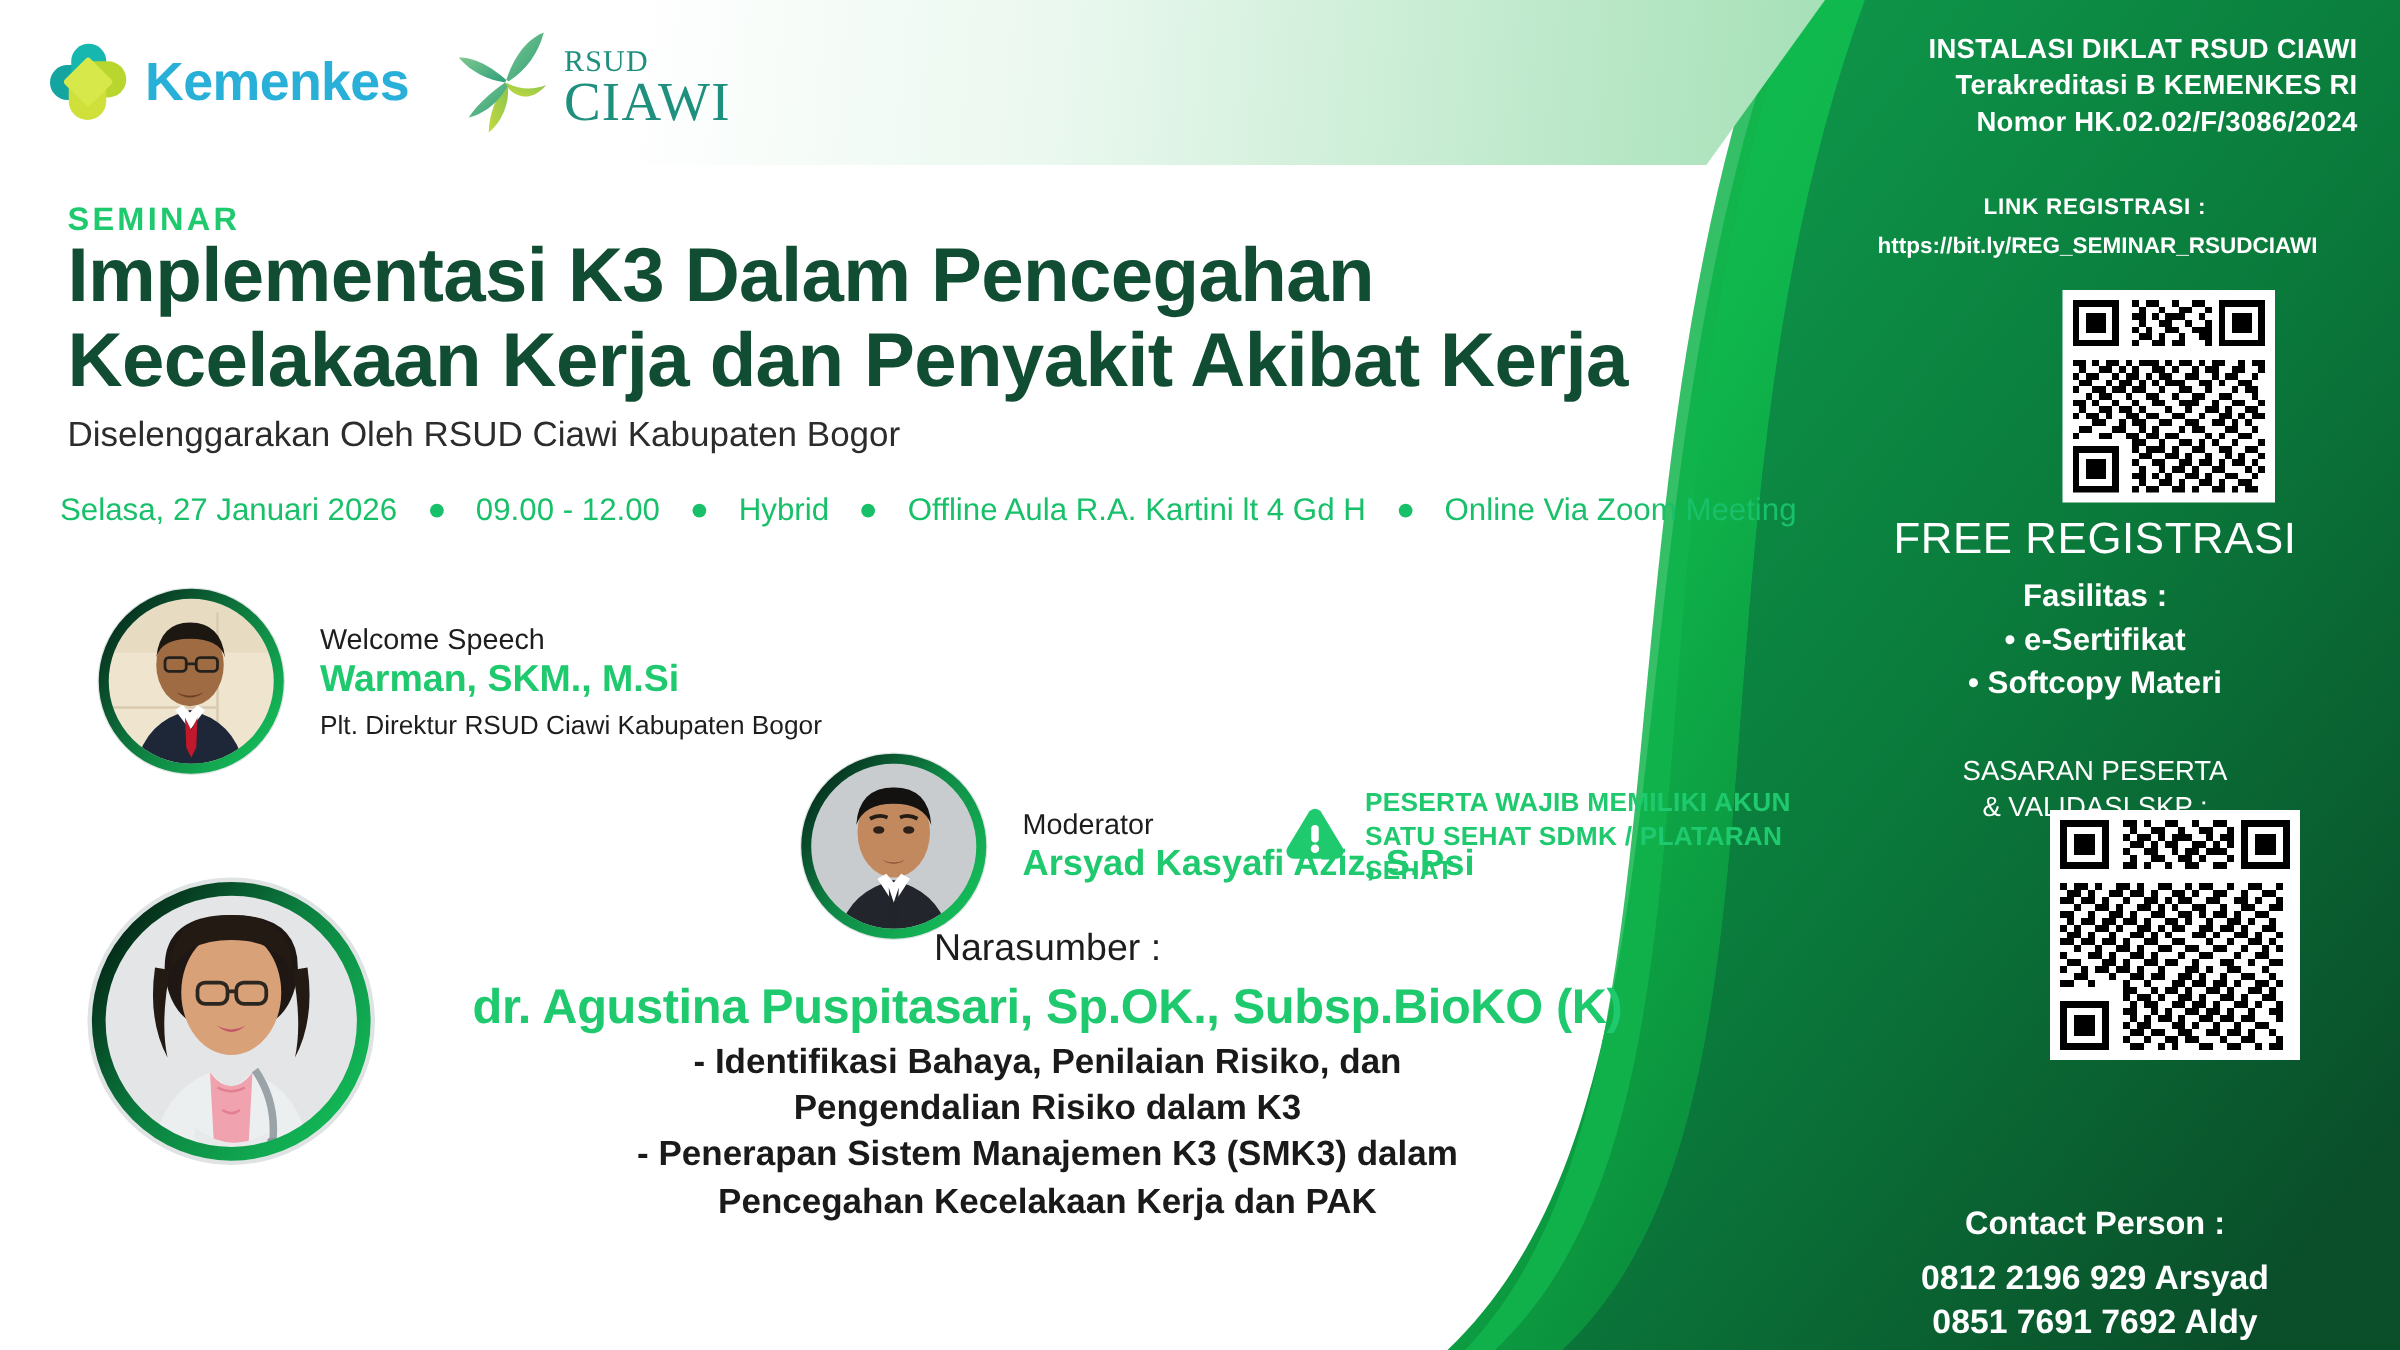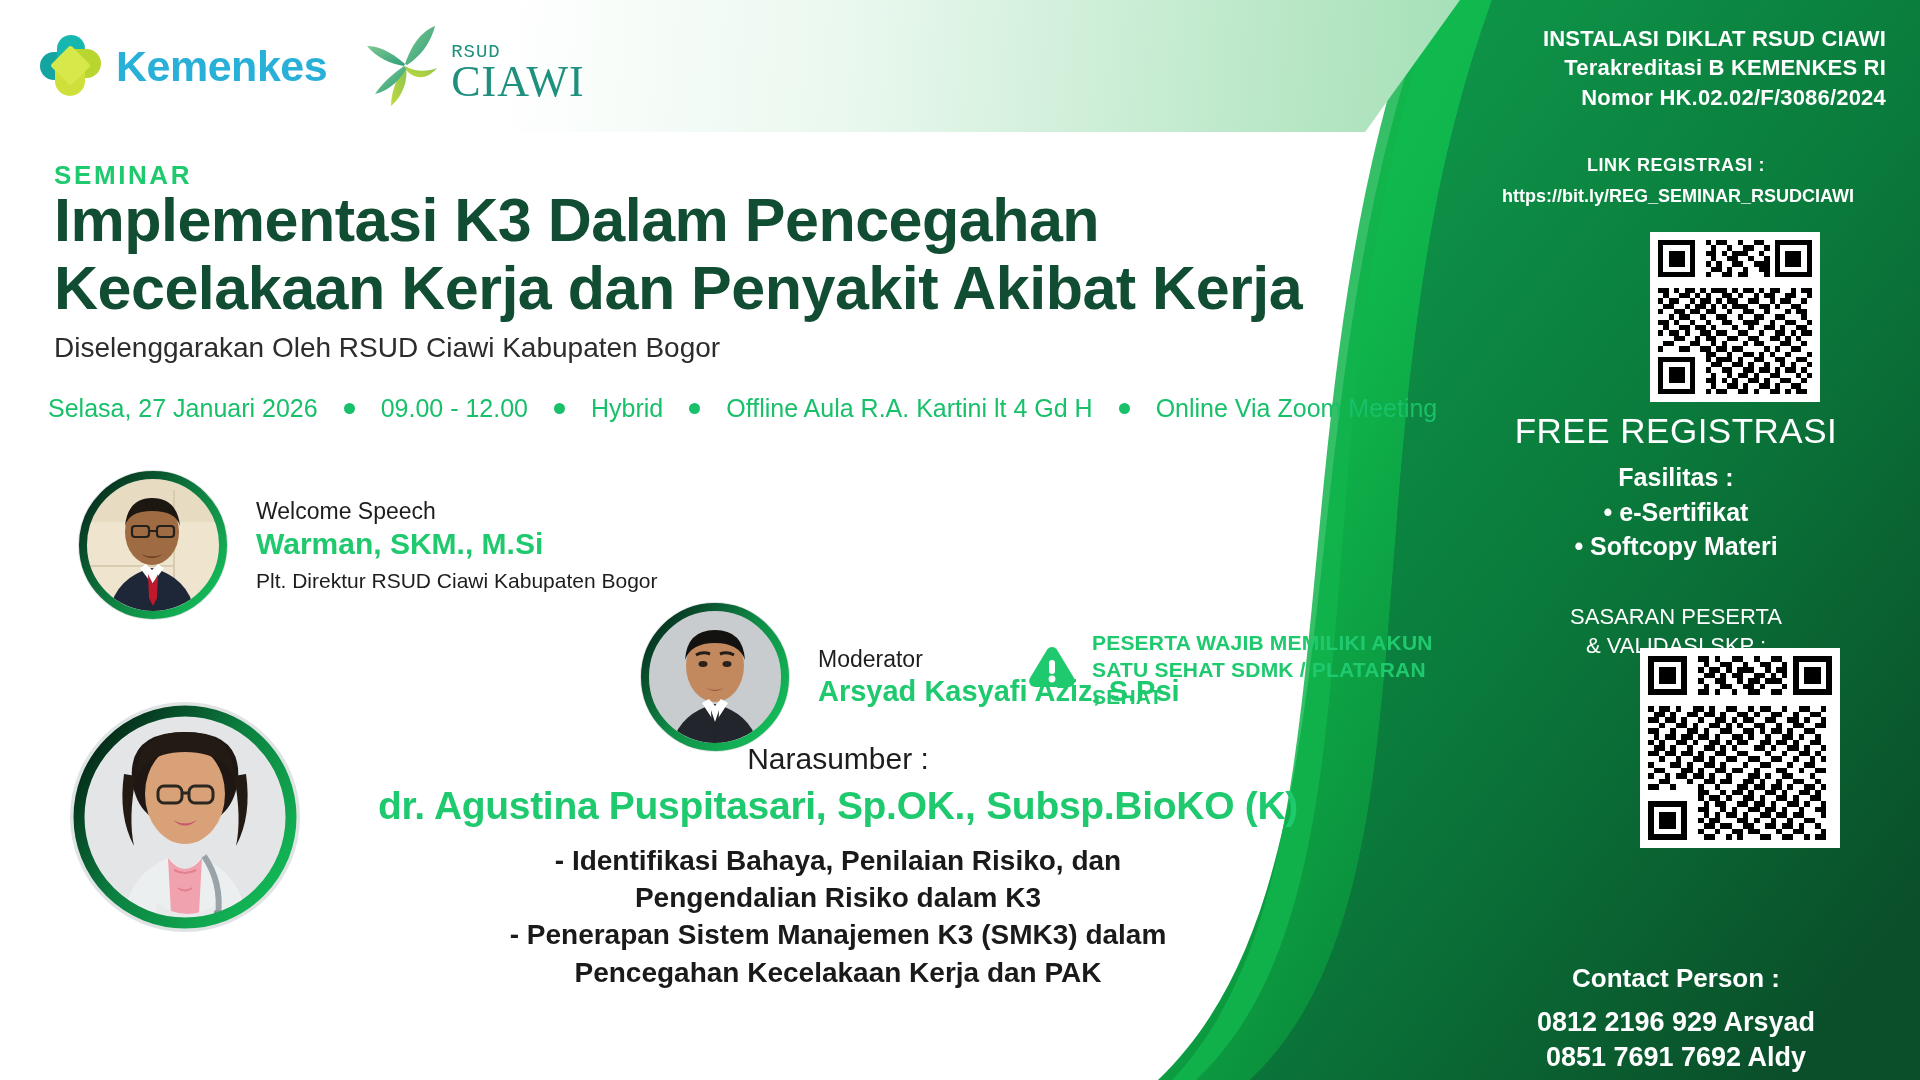--- a/index.html
+++ b/index.html
@@ -33,21 +33,21 @@
   .kmark .c4{ left:15px; top:30px; width:30px; height:31px; background:#cfe03b;
               border-radius:0 0 15px 15px; }
   .kmark .c5{ left:16px; top:16px; width:29px; height:29px; background:#d6e84a;
               border-radius:3px; transform:rotate(45deg); }
   .kem-text{ color:#29b0d8; font-size:43px; font-weight:700; letter-spacing:-0.5px; }
 
   
   .rsud-logo{ display:flex; align-items:flex-end; gap:4px; }
   .leaf-mark{ position:relative; width:86px; height:84px; }
   .rsud-text{ display:flex; flex-direction:column; line-height:0.92; padding-bottom:6px; }
-  .rsud-small{ font-family:Liberation Mono, monospace; color:#1f8f7e; font-size:19px;
+  .rsud-small{ font-family:Liberation Serif, serif; color:#1f8f7e; font-size:24px;
                letter-spacing:1px; }
   .rsud-big{ font-family:"Liberation Serif",serif; color:#1f8f7e; font-size:44px;
              letter-spacing:1px; }
 
   
   .side-wrap{ position:absolute; right:0; top:0; width:820px; height:1080px; z-index:4; }
 
   
   .content{ position:absolute; left:0; top:132px; width:1460px; height:948px; z-index:5; }
 
@@ -93,21 +93,21 @@
   .notice-txt{ color:#1fc96e; font-size:21px; font-weight:700; line-height:1.28;
                letter-spacing:0.2px; white-space:pre-line; }
 
   
   #speaker{ left:70px; top:570px; }
   #speaker .avatar{ width:230px; height:230px; }
   .spk-block{ position:absolute; left:318px; top:610px; width:1040px;text-align:center; }
   .spk-role{ color:#1d1d1d; font-size:30px; font-weight:400; }
   .spk-name{ color:#1fc96e; font-size:39px; font-weight:700; margin-top:8px;
              letter-spacing:-0.3px; }
-  .spk-topics{ margin-top:14px; color:#1a1a1a; font-size:28px; font-weight:600;
+  .spk-topics{ margin-top:2px; color:#1a1a1a; font-size:28px; font-weight:600;
                line-height:1.33; }
   .topic{ white-space:pre-line; }
 
   
   .side-txt{ position:absolute; z-index:7; color:#ffffff; text-align:center; }
   .accred{ right:34px; top:24px; width:420px; font-size:22px; font-weight:700;
            line-height:1.33; letter-spacing:0.2px; white-space:pre-line;text-align:right; }
   .reg-label{ right:34px; top:155px; width:420px; font-size:18px; font-weight:600;
               letter-spacing:0.6px; }
   .reg-url{ right:22px; top:186px; width:440px; font-size:18px; font-weight:600; }

